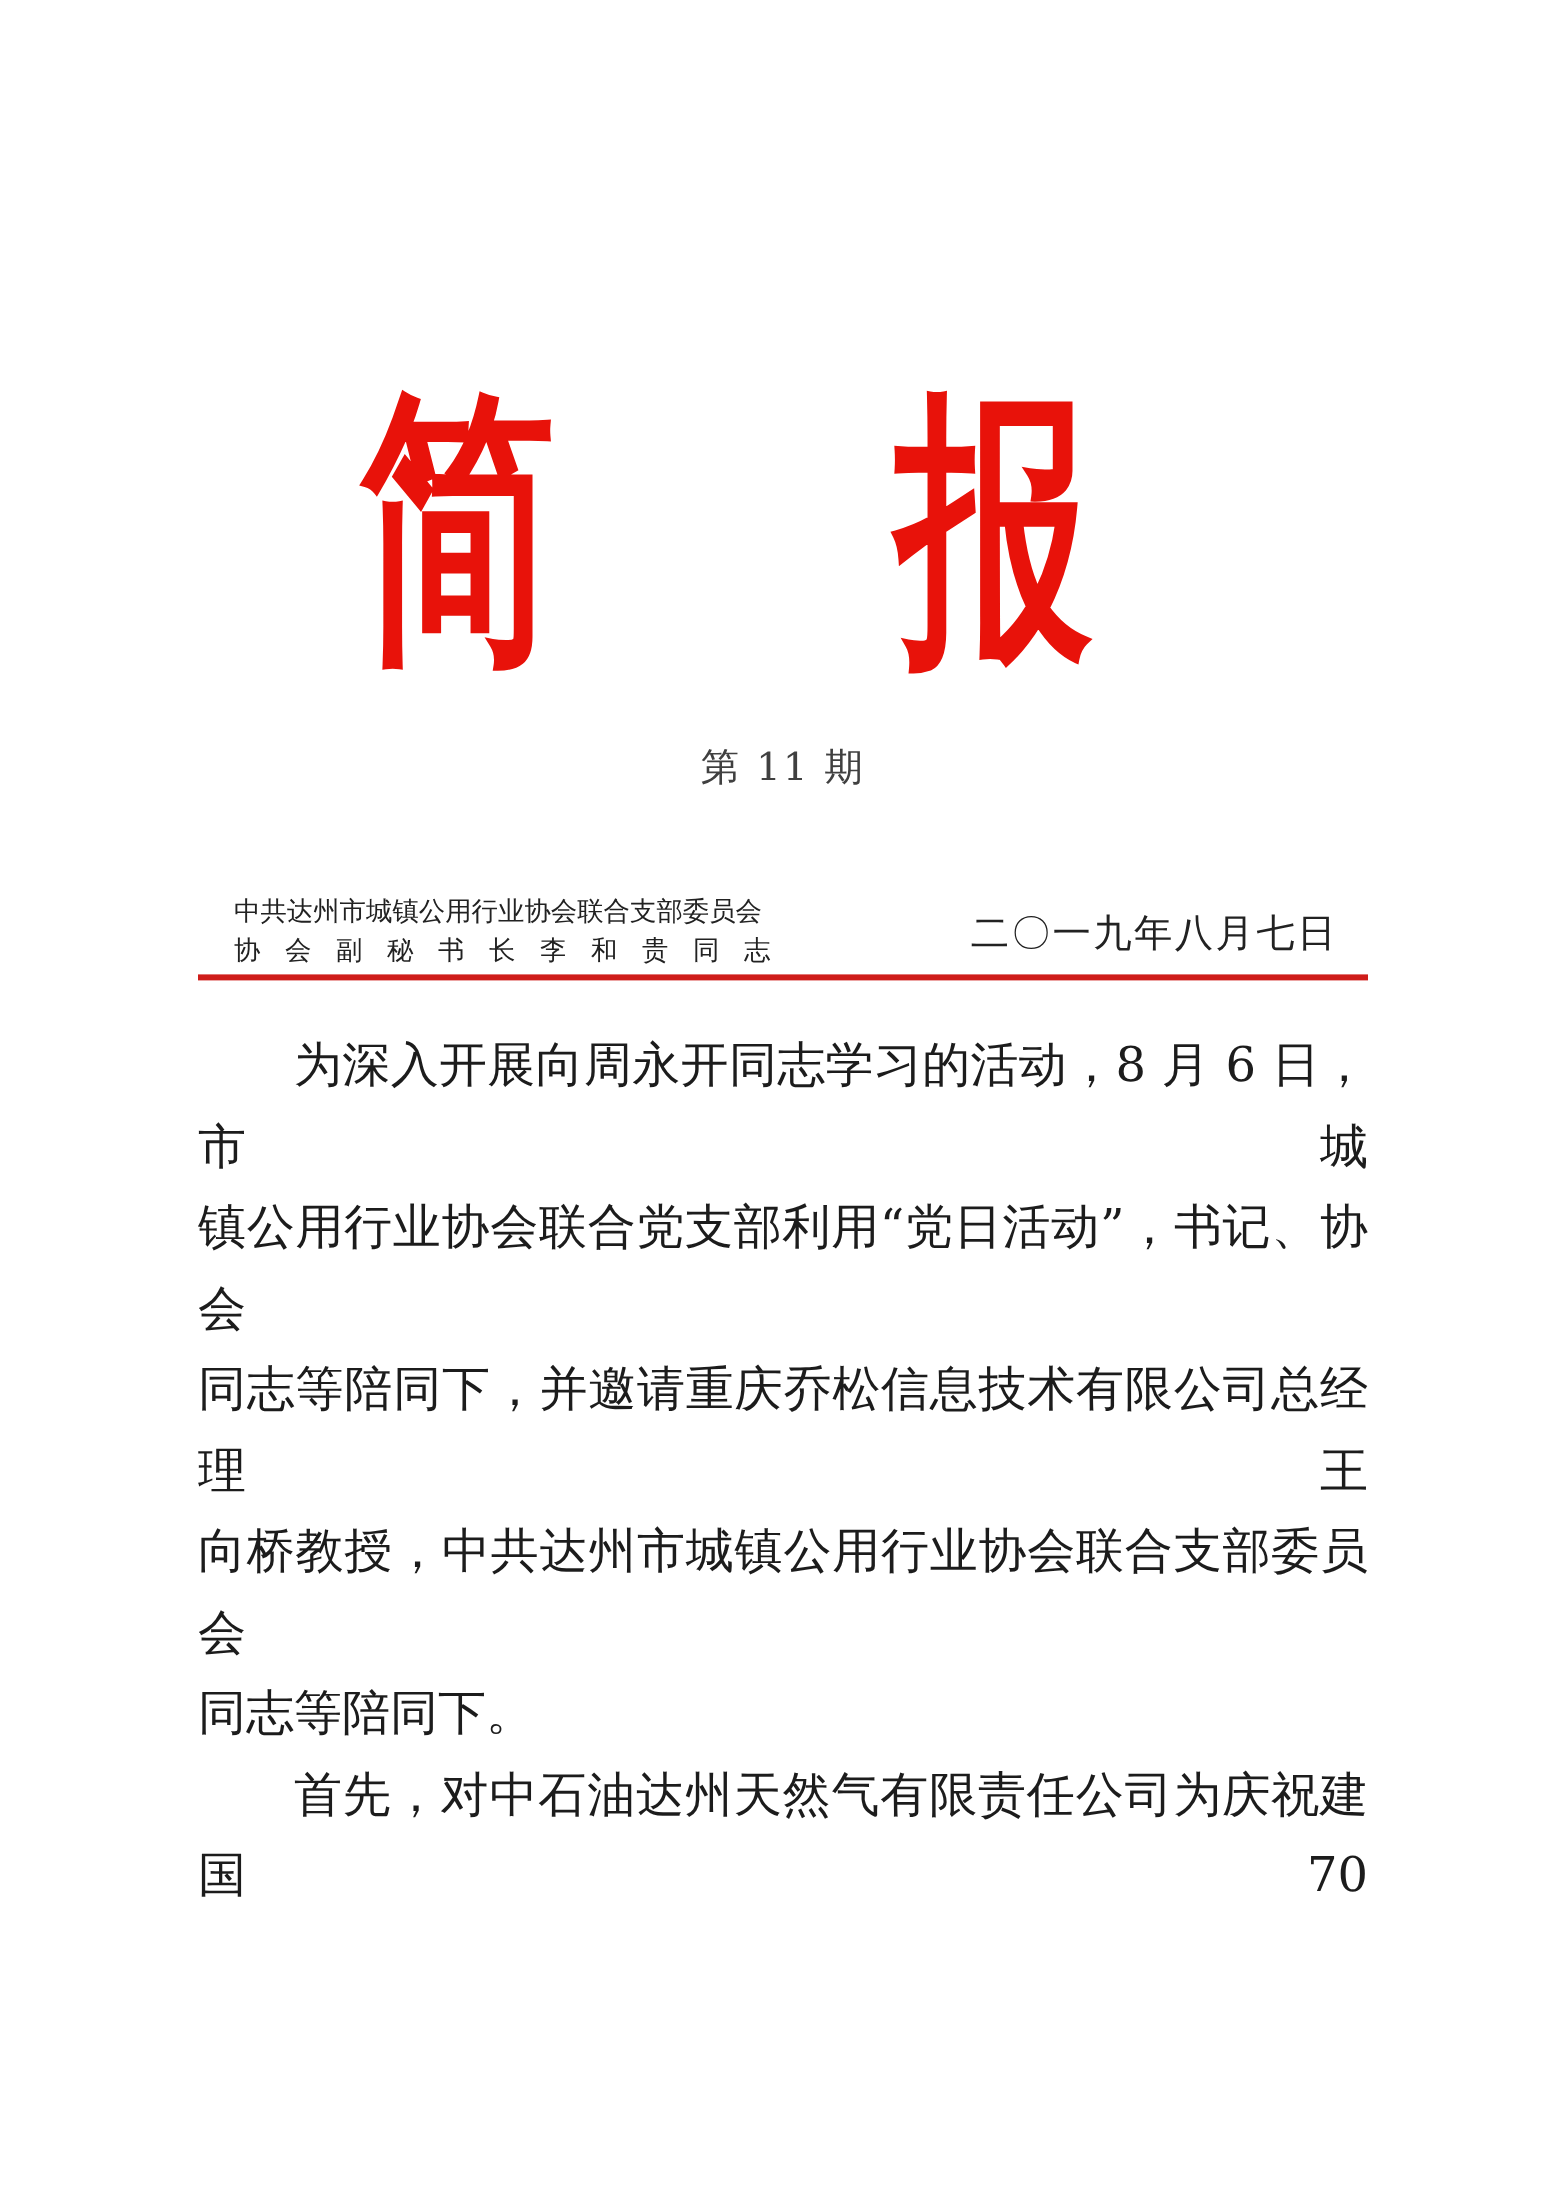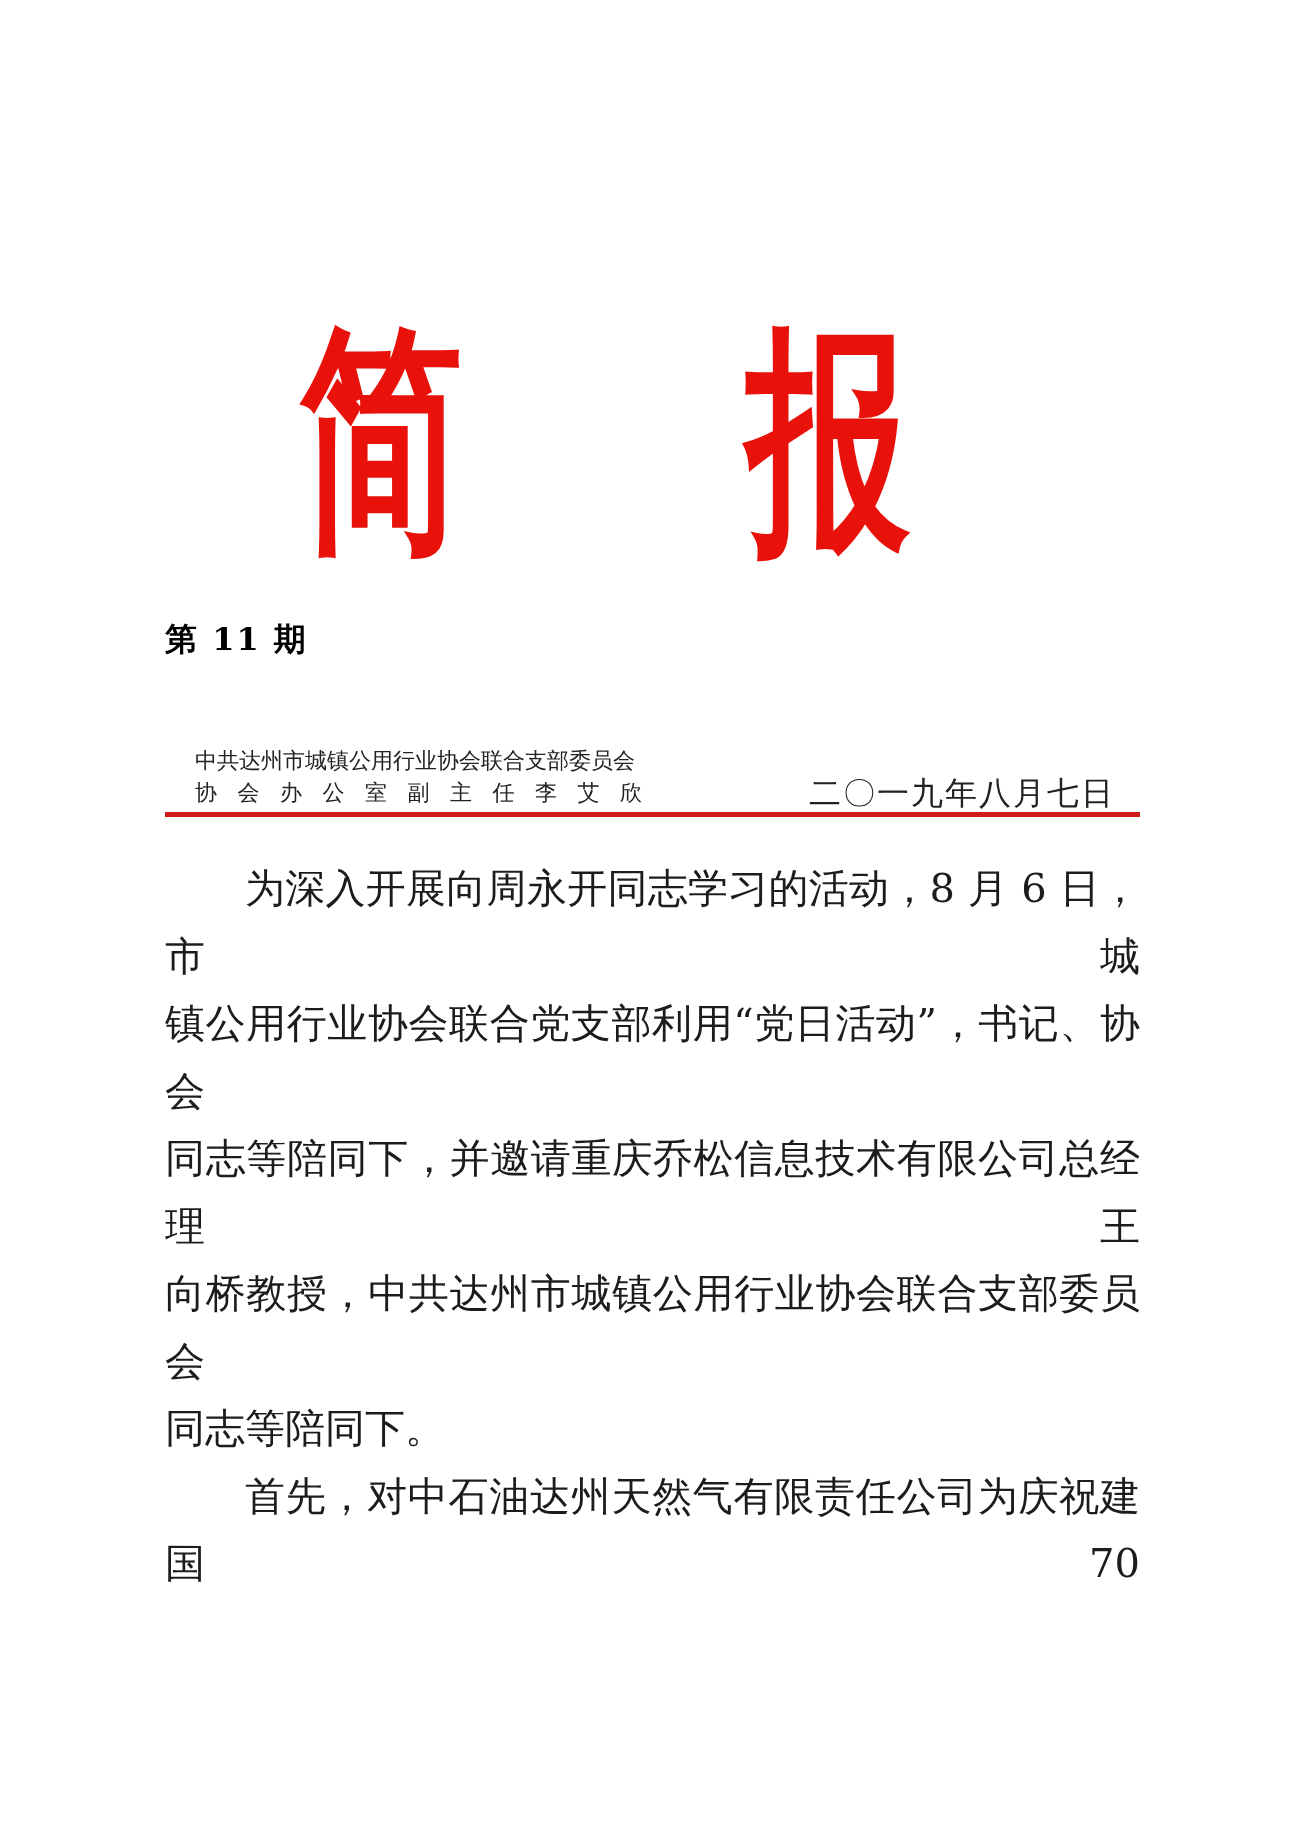--- a/index.html
+++ b/index.html
@@ -27,33 +27,32 @@
     font-weight: bold;
     font-size: 240px;
     line-height: 240px;
     white-space: nowrap;
   }
   .masthead .t1 { display: inline-block; transform: scaleX(0.68); transform-origin: left center; }
   .masthead .t2 { display: inline-block; transform: scaleX(0.68); transform-origin: right center; }
   
   .issue {
     margin-top: 58px;
-    text-align: left;
+    text-align: center;
     font-size: 32px;
     line-height: 42px;
     letter-spacing: 2px;
-    color: #000000;
-    font-weight: bold;
+    color: #404040;
   }
   
   .org-row {
     margin-top: 85px;
     display: flex;
     justify-content: space-between;
-    align-items: flex-end;
+    align-items: center;
     padding-left: 30px;
     gap: 45px;
   }
   .org-col { width: 480px; }
   .org-line1 {
     font-size: 22px;
     line-height: 32px;
     white-space: nowrap;
     color: #222222;
   }
@@ -99,21 +98,21 @@
     <div class="masthead">
       <span class="t1">简</span>
       <span class="t2">报</span>
     </div>
 
     <div class="issue">第 11 期</div>
 
     <div class="org-row">
       <div class="org-col">
         <div class="org-line1">中共达州市城镇公用行业协会联合支部委员会</div>
-        <div class="org-line2">协会办公室副主任李艾欣</div>
+        <div class="org-line2">协会副秘书长李和贵同志</div>
       </div>
       <div class="date">二〇一九年八月七日</div>
     </div>
 
     <div class="rule"></div>
 
     <div class="body-text">
       <div class="line indent">为深入开展向周永开同志学习的活动，8 月 6 日，市城</div>
       <div class="line">镇公用行业协会联合党支部利用“党日活动”，书记、协会</div>
       <div class="line">同志等陪同下，并邀请重庆乔松信息技术有限公司总经理王</div>

